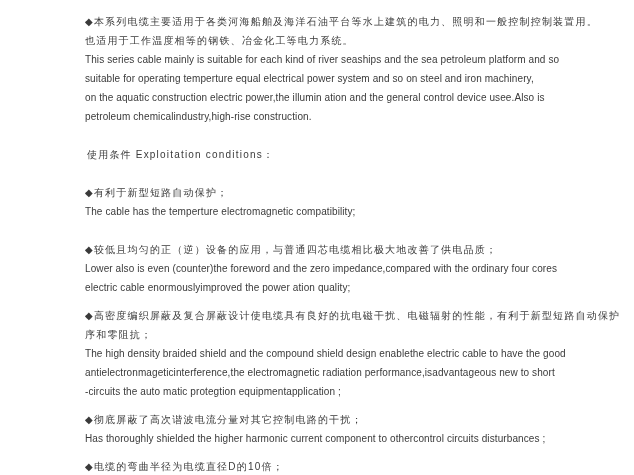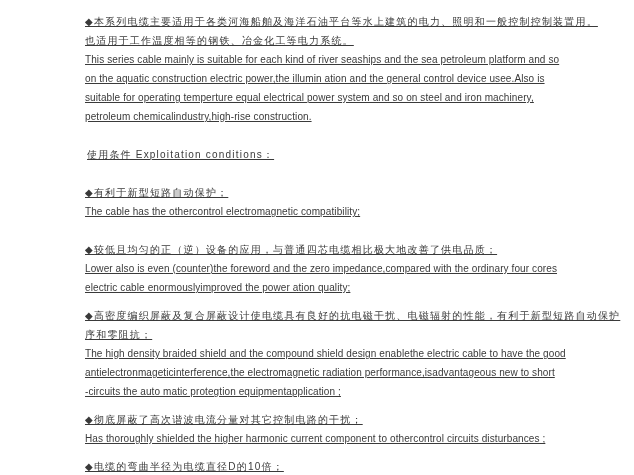--- a/index.html
+++ b/index.html
@@ -1,40 +1,40 @@
 <!DOCTYPE html>
 <html><head>
 <meta charset="utf-8">
 <style>
   html, body { margin: 0; padding: 0; background: #ffffff; }
   body { width: 634px; height: 475px; overflow: hidden; position: relative;
          font-family: "Liberation Sans", "DejaVu Sans", sans-serif; color: #3a3a3a; }
-  .doc { position: absolute; left: 85px; top: 12px; width: 545px; text-decoration: underline; }
+  .doc { position: absolute; left: 85px; top: 12px; width: 545px; }
   .line { font-size: 10px; line-height: 19px; white-space: nowrap; letter-spacing: 0.1px; }
   .zh { font-size: 10px; letter-spacing: 1.2px; }
   .gap { height: 19px; }
   .gap-s { height: 9px; }
 </style>
 </head>
 <body>
 
 <div class="doc">
   <div class="line zh">◆本系列电缆主要适用于各类河海船舶及海洋石油平台等水上建筑的电力、照明和一般控制控制装置用。</div>
   <div class="line zh">也适用于工作温度相等的钢铁、冶金化工等电力系统。</div>
   <div class="line">This series cable mainly is suitable for each kind of river seaships and the sea petroleum platform and so</div>
+  <div class="line">suitable for operating temperture equal electrical power  system and so on steel and iron machinery,</div>
   <div class="line">on the aquatic  construction electric power,the illumin ation and the general  control  device usee.Also is</div>
-  <div class="line">suitable for operating temperture equal electrical power  system and so on steel and iron machinery,</div>
   <div class="line">petroleum chemicalindustry,high-rise construction.</div>
   <div class="gap"></div>
   <div class="line zh" style="padding-left:2px">使用条件 Exploitation conditions：</div>
   <div class="gap"></div>
 
   <div>
     <div class="line zh">◆有利于新型短路自动保护；</div>
-    <div class="line">The cable has the othercontrol electromagnetic compatibility;</div>
+    <div class="line">The cable has the temperture electromagnetic compatibility;</div>
   </div>
   <div class="gap"></div>
 
   <div>
     <div class="line zh">◆较低且均匀的正（逆）设备的应用，与普通四芯电缆相比极大地改善了供电品质；</div>
     <div class="line">Lower also is even (counter)the foreword and the zero impedance,compared with the ordinary four cores</div>
     <div class="line">electric cable enormouslyimproved the power ation quality;</div>
   </div>
   <div class="gap-s"></div>
 

